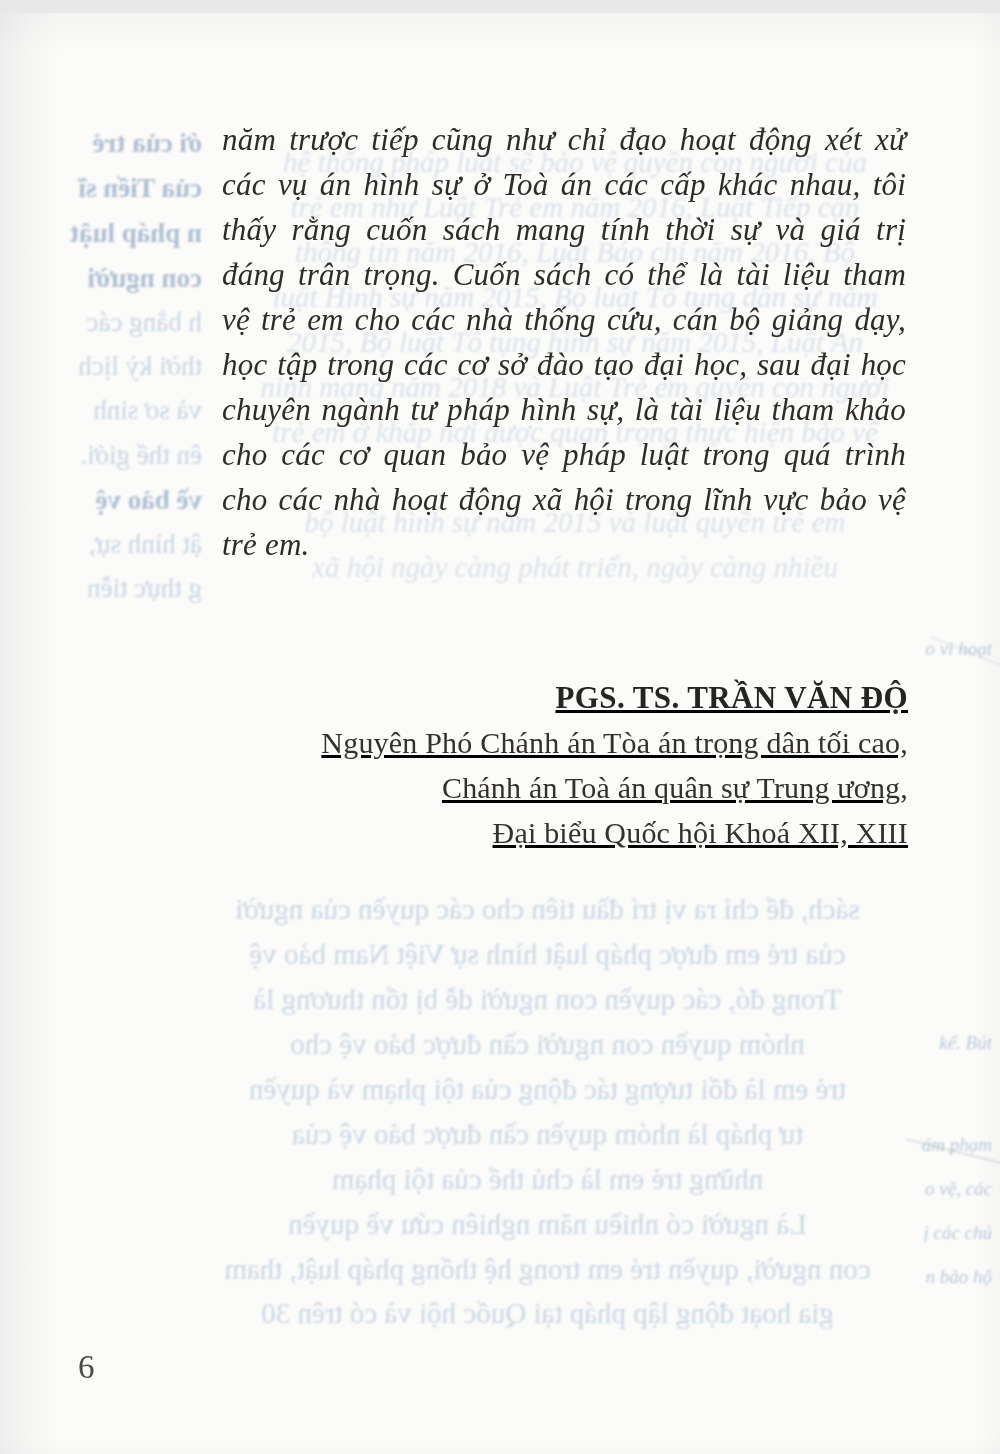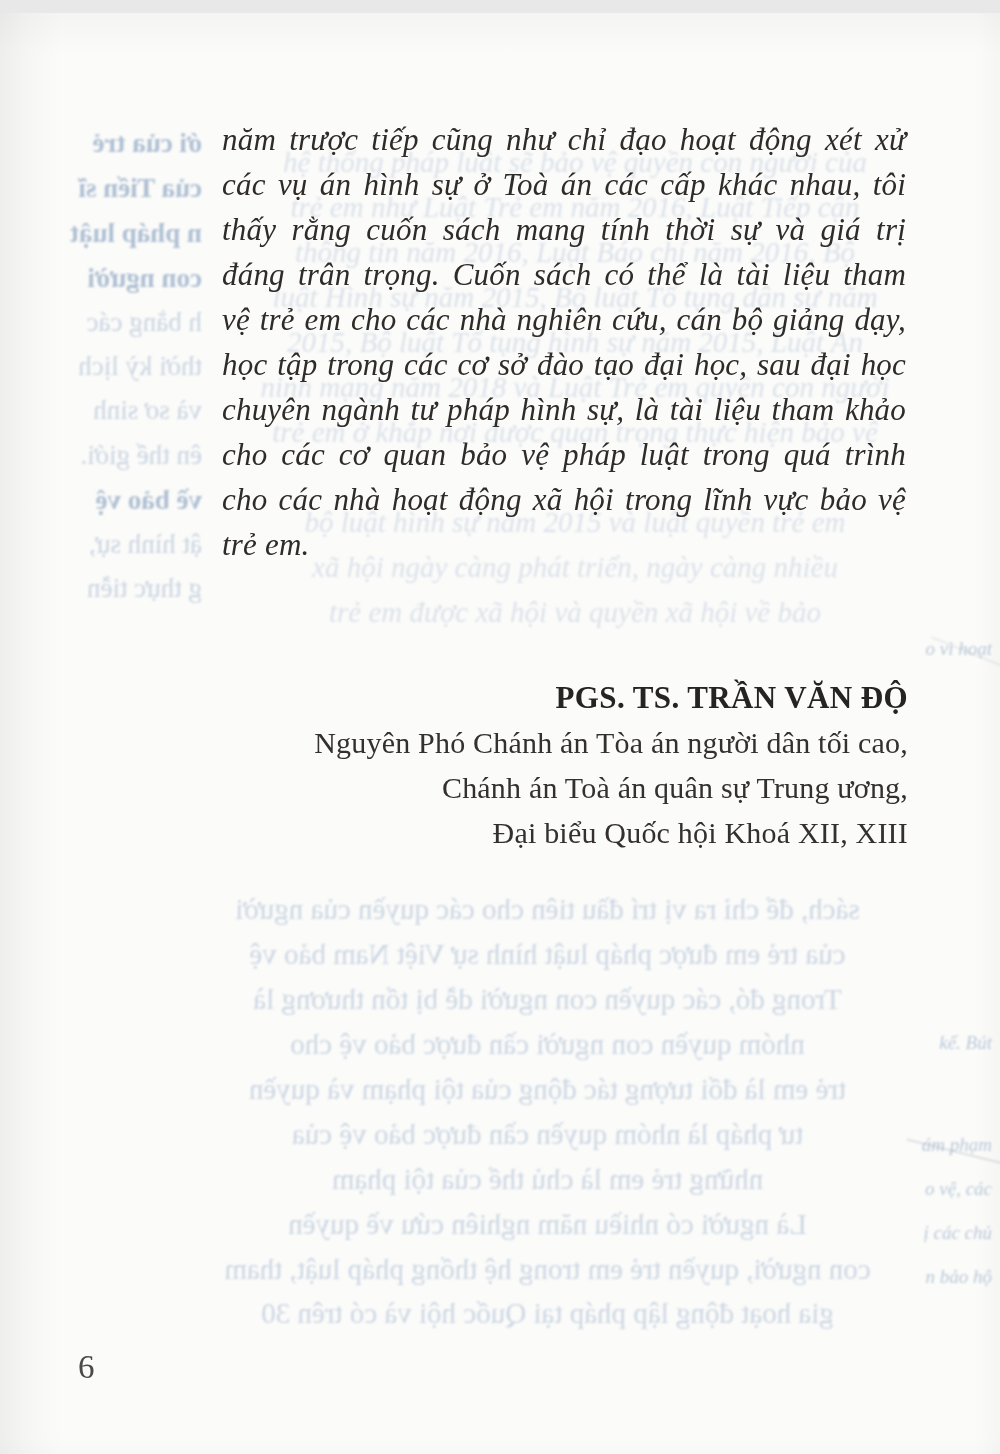--- a/index.html
+++ b/index.html
@@ -35,21 +35,21 @@
     -moz-text-align-last:justify;
     text-align-last:justify;
     white-space:nowrap;
     letter-spacing:.2px;
   }
   .para-line.last{
     text-align:center;-moz-text-align-last:left;text-align-last:left;
   }
   
   .signature{
-    position:absolute;right:92px;top:662px;width:700px;text-align:right;
+    position:absolute;right:92px;top:662px;width:700px;text-align:right;text-decoration:underline;
   }
   .sig-name{
     font-weight:bold;font-size:31px;line-height:45px;color:#262422;
     letter-spacing:.4px;
   }
   .sig-title{
     font-size:30px;line-height:45px;color:#33302d;letter-spacing:.2px;
   }
   
   .pagenum{
@@ -103,21 +103,20 @@
 
   <div class="ghost ghost-upper" style="top:132px">hệ thống pháp luật sẽ bảo vệ quyền con người của</div>
   <div class="ghost ghost-upper" style="top:177px">trẻ em như Luật Trẻ em năm 2016, Luật Tiếp cận</div>
   <div class="ghost ghost-upper" style="top:222px">thông tin năm 2016, Luật Báo chí năm 2016, Bộ</div>
   <div class="ghost ghost-upper" style="top:267px">luật Hình sự năm 2015, Bộ luật Tố tụng dân sự năm</div>
   <div class="ghost ghost-upper" style="top:312px">2015, Bộ luật Tố tụng hình sự năm 2015, Luật An</div>
   <div class="ghost ghost-upper" style="top:357px">ninh mạng năm 2018 và Luật Trẻ em quyền con người</div>
   <div class="ghost ghost-upper" style="top:402px">trẻ em ở khắp nơi được quan trọng thực hiện bảo vệ</div>
   <div class="ghost ghost-upper" style="top:492px">bộ luật hình sự năm 2015 và luật quyền trẻ em</div>
   <div class="ghost ghost-upper" style="top:537px">xã hội ngày càng phát triển, ngày càng nhiều</div>
-  <div class="ghost ghost-upper" style="top:582px">trẻ em được xã hội và quyền xã hội về bảo</div>
 
   <div class="ghost ghost-leftfrag strong" style="top:110px">ới của trẻ</div>
   <div class="ghost ghost-leftfrag strong" style="top:155px">của Tiến sĩ</div>
   <div class="ghost ghost-leftfrag strong" style="top:200px">n pháp luật</div>
   <div class="ghost ghost-leftfrag strong" style="top:245px">con người</div>
   <div class="ghost ghost-leftfrag" style="top:289px">h bằng các</div>
   <div class="ghost ghost-leftfrag" style="top:333px">thời kỳ lịch</div>
   <div class="ghost ghost-leftfrag" style="top:377px">và sơ sinh</div>
   <div class="ghost ghost-leftfrag" style="top:422px">ên thế giới.</div>
   <div class="ghost ghost-leftfrag strong" style="top:467px">về bảo vệ</div>
@@ -143,30 +142,30 @@
   <div class="ghost ghost-rightfrag" style="top:1246px">n bảo hộ</div>
 
   <div class="crease crease-1"></div>
   <div class="crease crease-2"></div>
 
   <div class="paragraph">
     <div class="para-line">năm trược tiếp cũng như chỉ đạo hoạt động xét xử</div>
     <div class="para-line">các vụ án hình sự ở Toà án các cấp khác nhau, tôi</div>
     <div class="para-line">thấy rằng cuốn sách mang tính thời sự và giá trị</div>
     <div class="para-line">đáng trân trọng. Cuốn sách có thể là tài liệu tham</div>
-    <div class="para-line">vệ trẻ em cho các nhà nghiên cứu, cán bộ giảng dạy,</div>
+    <div class="para-line">vệ trẻ em cho các nhà thống cứu, cán bộ giảng dạy,</div>
     <div class="para-line">học tập trong các cơ sở đào tạo đại học, sau đại học</div>
     <div class="para-line">chuyên ngành tư pháp hình sự, là tài liệu tham khảo</div>
     <div class="para-line">cho các cơ quan bảo vệ pháp luật trong quá trình</div>
     <div class="para-line">cho các nhà hoạt động xã hội trong lĩnh vực bảo vệ</div>
     <div class="para-line last">trẻ em.</div>
   </div>
 
   <div class="signature">
     <div class="sig-name">PGS. TS. TRẦN VĂN ĐỘ</div>
-    <div class="sig-title">Nguyên Phó Chánh án Tòa án người dân tối cao,</div>
+    <div class="sig-title">Nguyên Phó Chánh án Tòa án trọng dân tối cao,</div>
     <div class="sig-title">Chánh án Toà án quân sự Trung ương,</div>
     <div class="sig-title">Đại biểu Quốc hội Khoá XII, XIII</div>
   </div>
 
   <div class="pagenum">6</div>
 
 </div>
 
 </body></html>

